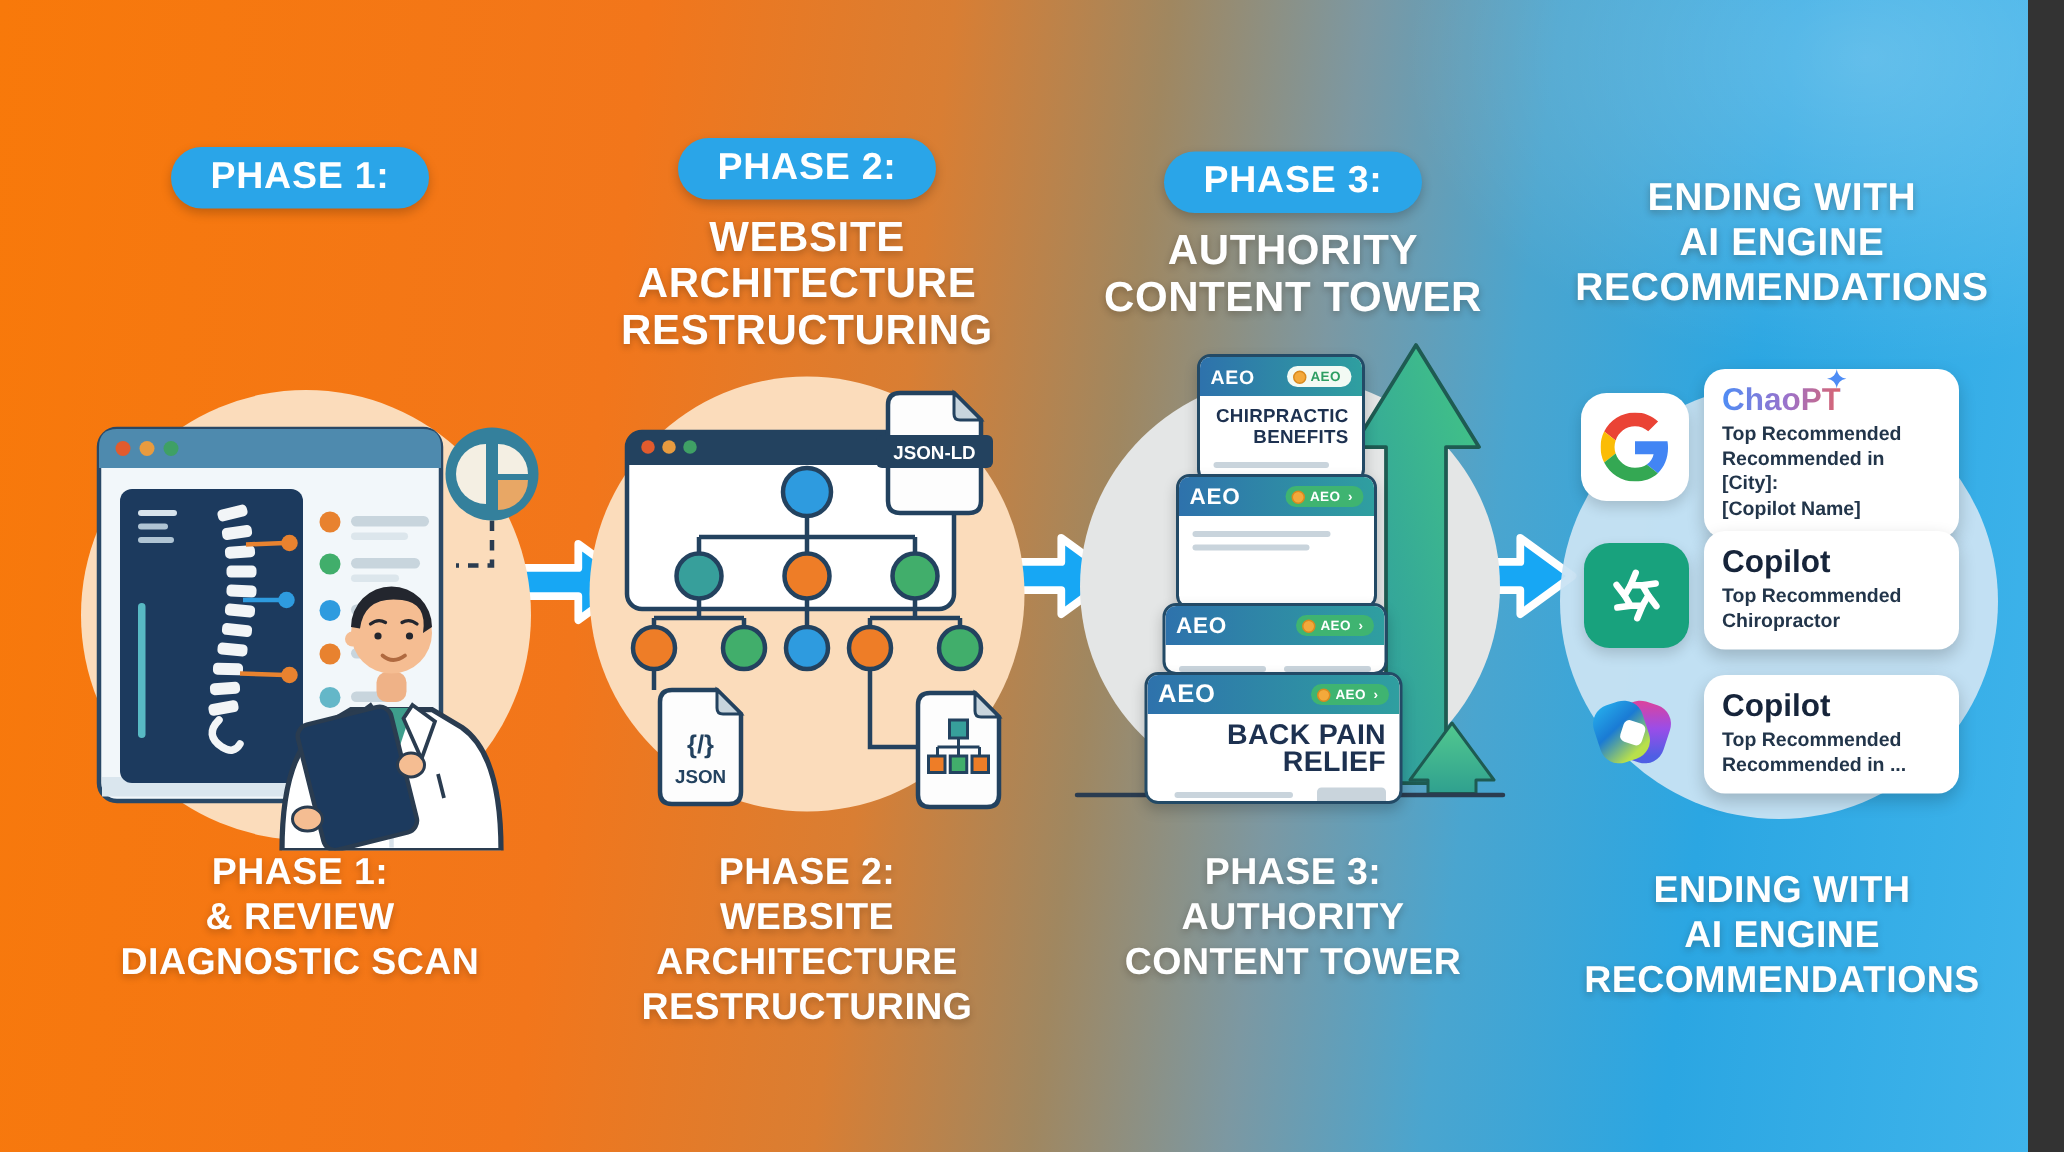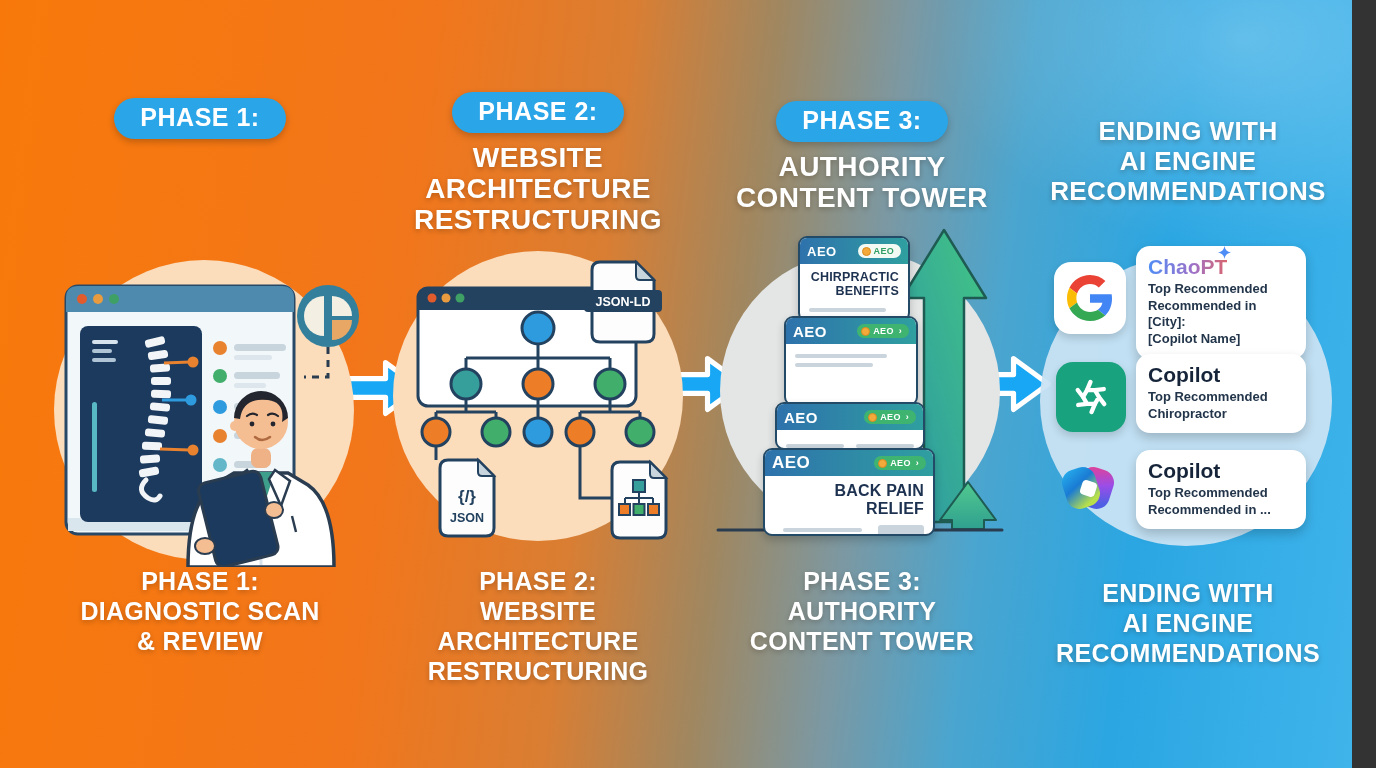--- a/index.html
+++ b/index.html
@@ -314,21 +314,21 @@
     </div>
 
     <div class="p3-card" style="left:63px;top:222px;width:172px;height:88px;z-index:4;">
       <div class="p3-head">
         <span class="p3-aeo" style="font-size:17px;">AEO</span>
         <span class="p3-badge badge-green badge-chev">
             <span class="coin"></span>
             <span>AEO</span>
           </span>
       </div>
-      <div class="p3-title" style="font-size:16px;line-height:18px;">
+      <div class="p3-title" style="font-size:19px;line-height:18px;">
         <div>BACK PAIN RELIEF</div>
       </div>
       <div style="display:flex;gap:7px;padding:0 9px;">
         <div style="flex:1;" class="bars">
             <div class="bar"></div>
           </div>
         <div style="width:46px;height:26px;background:#C9D4DC;border-radius:3px;margin-top:7px;"></div>
       </div>
     </div>
   </div>
@@ -400,22 +400,22 @@
   <div class="ai-card" style="top:450px;">
     <div class="ai-name">Copilot</div>
     <div class="ai-desc">
       <div>Top Recommended</div>
       <div>Recommended in ...</div>
     </div>
   </div>
 
   <div class="caption" style="left:30px;top:566px;width:340px;">
     <div>PHASE 1:</div>
+    <div>&amp; REVIEW</div>
     <div>DIAGNOSTIC SCAN</div>
-    <div>&amp; REVIEW</div>
   </div>
   <div class="caption" style="left:370px;top:566px;width:336px;">
     <div>PHASE 2:</div>
     <div>WEBSITE</div>
     <div>ARCHITECTURE</div>
     <div>RESTRUCTURING</div>
   </div>
   <div class="caption" style="left:706px;top:566px;width:312px;">
     <div>PHASE 3:</div>
     <div>AUTHORITY</div>

